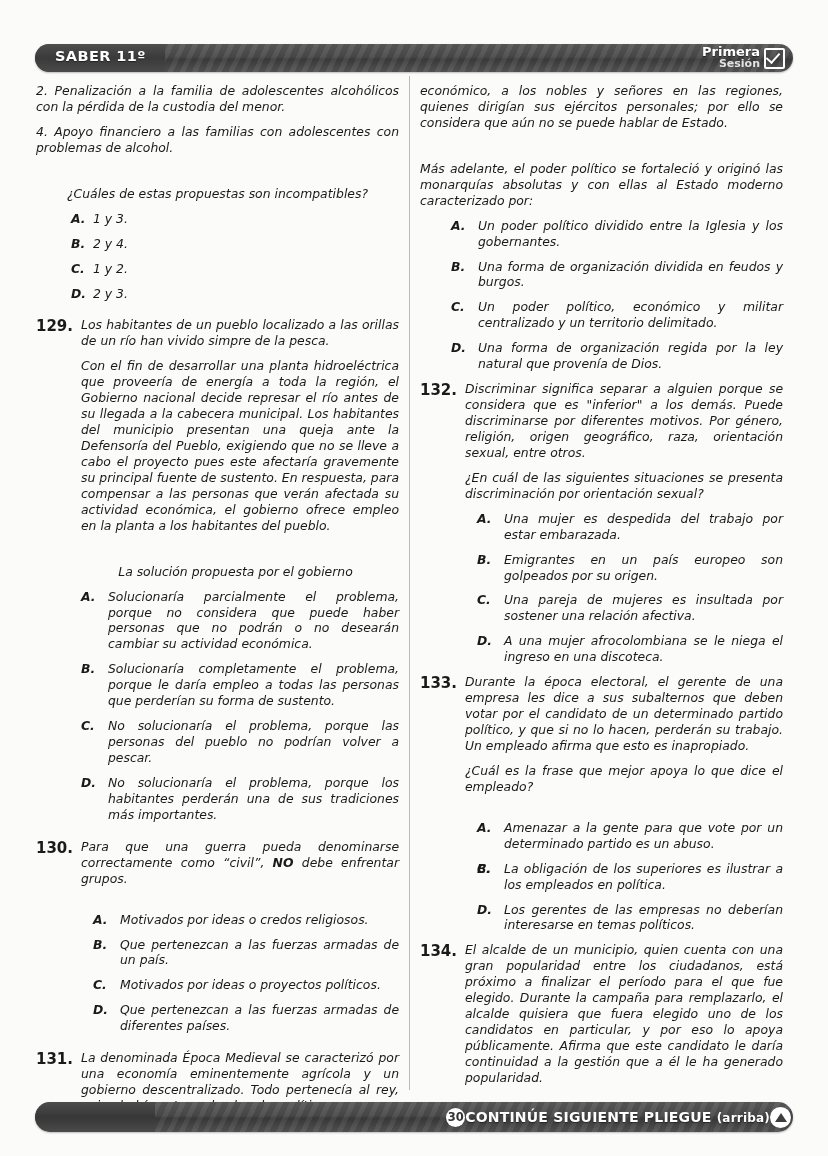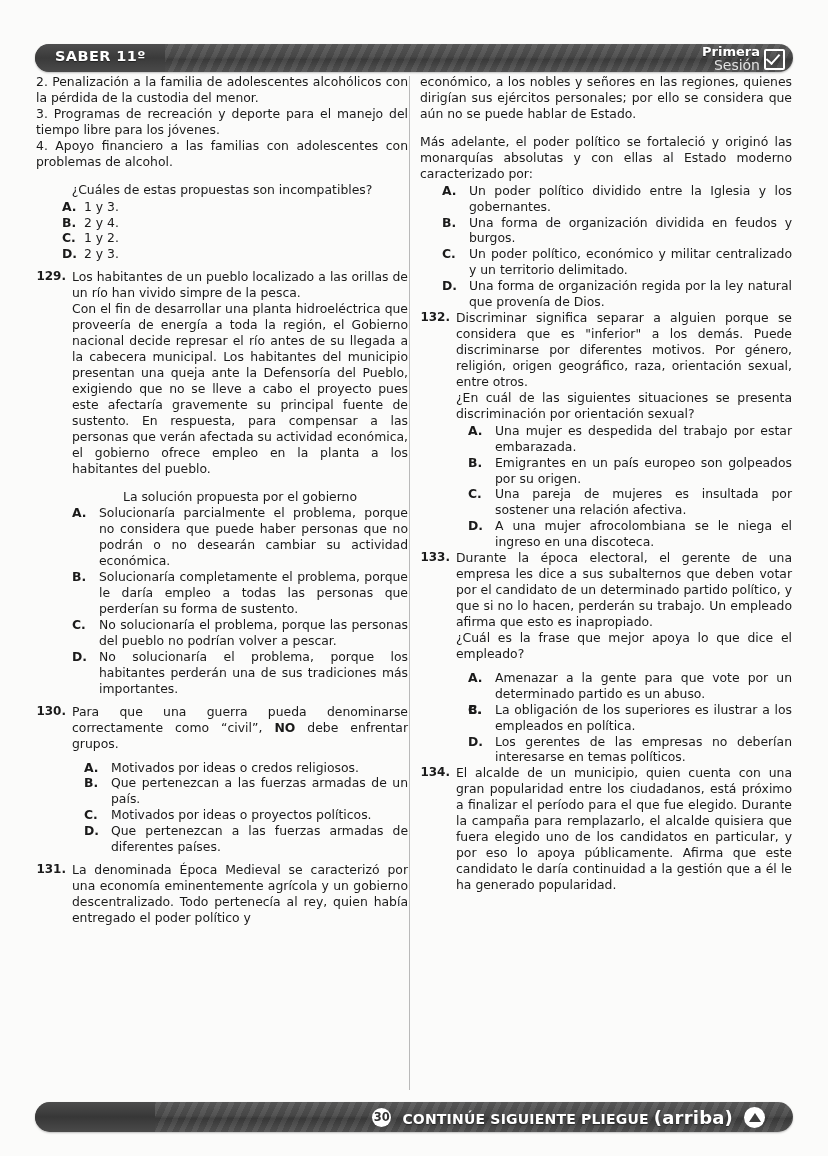--- a/index.html
+++ b/index.html
@@ -77,22 +77,22 @@
     color: #ffffff;
   }
   .header-session .sess-1 {
     display: block;
     font-size: 13px;
     font-weight: bold;
     text-shadow: 0 1px 1px rgba(0,0,0,0.55);
   }
   .header-session .sess-2 {
     display: block;
-    font-size: 14px;
-    font-weight: normal;
+    font-size: 11px;
+    font-weight: bold;
     color: #e2e2e2;
   }
   .check-icon {
     width: 17px;
     height: 17px;
     border: 2px solid #ffffff;
     border-radius: 2px;
     position: relative;
     flex: none;
     margin-top: 2px;
@@ -131,23 +131,24 @@
     position: absolute;
     left: 409px;
     top: 2px;
     width: 1px;
     height: 1014px;
     background: #b9b9b9;
   }
 
   
   p {
-    margin: 0;
+    margin: 9px;
     text-align: justify;
     text-justify: inter-word;
+    font-style: italic;
   }
   .plain {
     margin-left: 36px;
   }
   .plain-flush {
     margin-left: 0;
   }
   .gap-sm { height: 7px; }
   .gap-md { height: 12px; }
 
@@ -157,21 +158,21 @@
     padding-left: 36px;
     margin-top: 0;
   }
   .q-num {
     position: absolute;
     left: 0;
     top: 0;
     width: 30px;
     text-align: right;
     font-weight: bold;
-    font-size: 12px;
+    font-size: 15px;
   }
   .q-body {
     text-align: justify;
     text-justify: inter-word;
   }
 
   
   .opts {
     margin-top: 1px;
   }
@@ -220,26 +221,26 @@
   .footer-bar::before {
     content: "";
     position: absolute;
     left: 0; top: 0;
     width: 120px; height: 100%;
     background: linear-gradient(180deg, #4c4c4c 0%, #373737 50%, #4a4a4a 100%);
     border-radius: 15px 0 0 15px;
   }
   .footer-content {
     position: absolute;
-    right: 28px;
+    right: 2px;
     top: 0;
     height: 100%;
     display: flex;
     align-items: center;
-    gap: 11px;
+    gap: 0;
     z-index: 3;
     text-align: center;
   }
   .page-badge {
     width: 19px;
     height: 19px;
     border-radius: 50%;
     background: #ffffff;
     color: #333333;
     font-size: 11.5px;
@@ -250,21 +251,21 @@
     flex: none;
   }
   .footer-text {
     font-size: 14px;
     font-weight: bold;
     color: #ffffff;
     letter-spacing: 0.2px;
     text-shadow: 0 1px 1px rgba(0,0,0,0.45);
   }
   .footer-text .paren {
-    font-size: 18px;
+    font-size: 12px;
   }
   .up-circle {
     width: 21px;
     height: 21px;
     border-radius: 50%;
     background: #ffffff;
     display: flex;
     align-items: center;
     justify-content: center;
     flex: none;
@@ -293,21 +294,20 @@
     </div>
   </div>
 
   <div class="columns">
 
     <div class="divider"></div>
 
     <div class="col col-left">
 
       <p class="plain-flush">2. Penalización a la familia de adolescentes alcohólicos con la pérdida de la custodia del menor.</p>
-      <p class="plain-flush">3. Programas de recreación y deporte para el manejo del tiempo libre para los jóvenes.</p>
       <p class="plain-flush">4. Apoyo financiero a las familias con adolescentes con problemas de alcohol.</p>
 
       <div class="gap-md"></div>
 
       <p class="plain-flush prompt">¿Cuáles de estas propuestas son incompatibles?</p>
 
       <div class="opts" style="padding-left:26px;">
         <p class="opt tight">
           <span class="opt-letter">A.</span>
           <span>1 y 3.</span>

